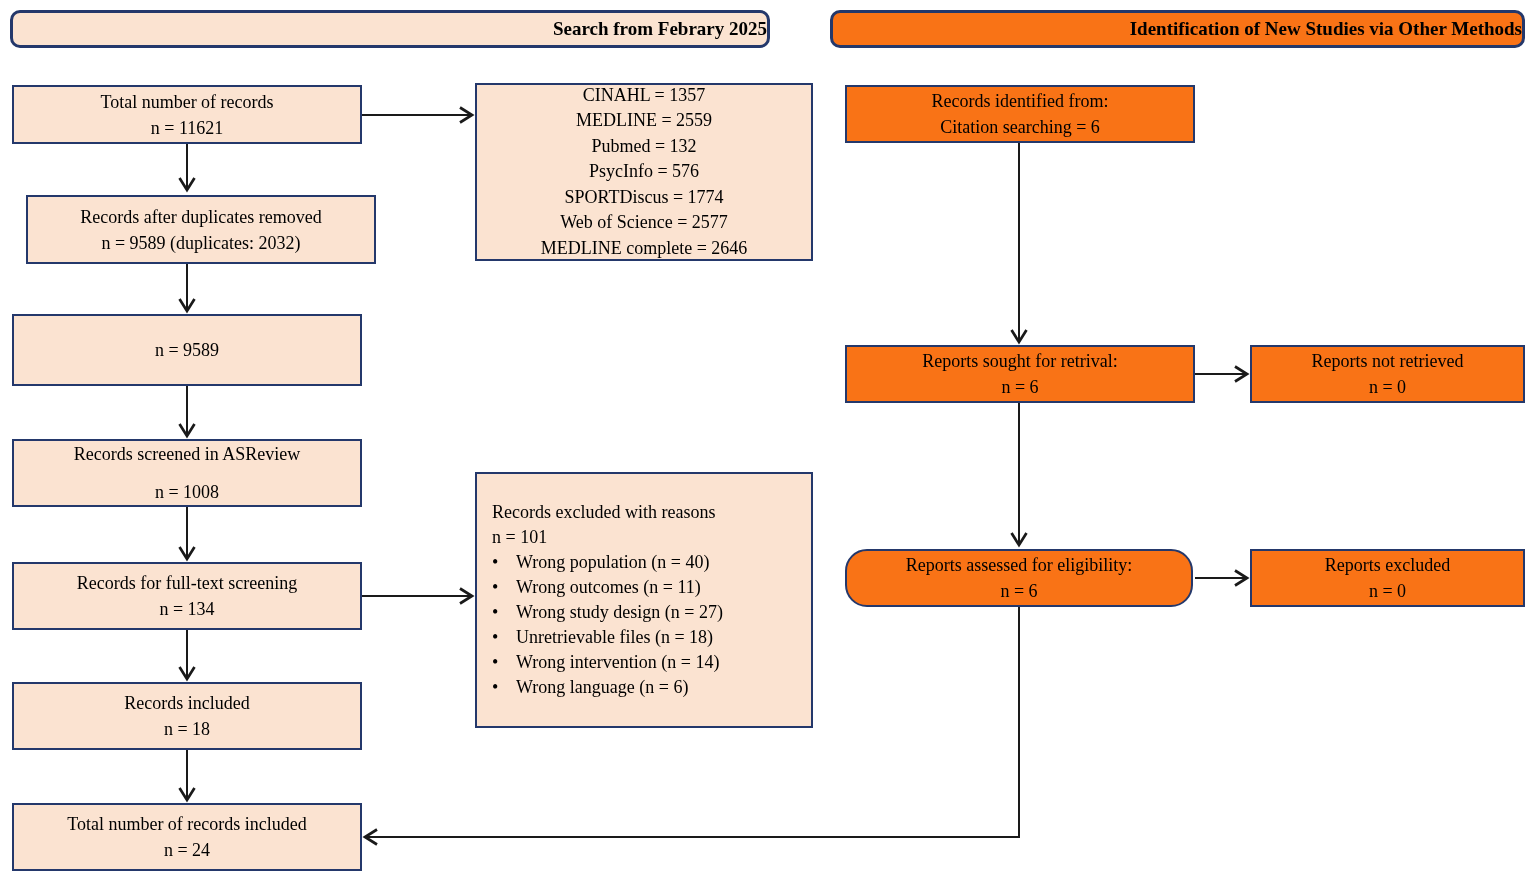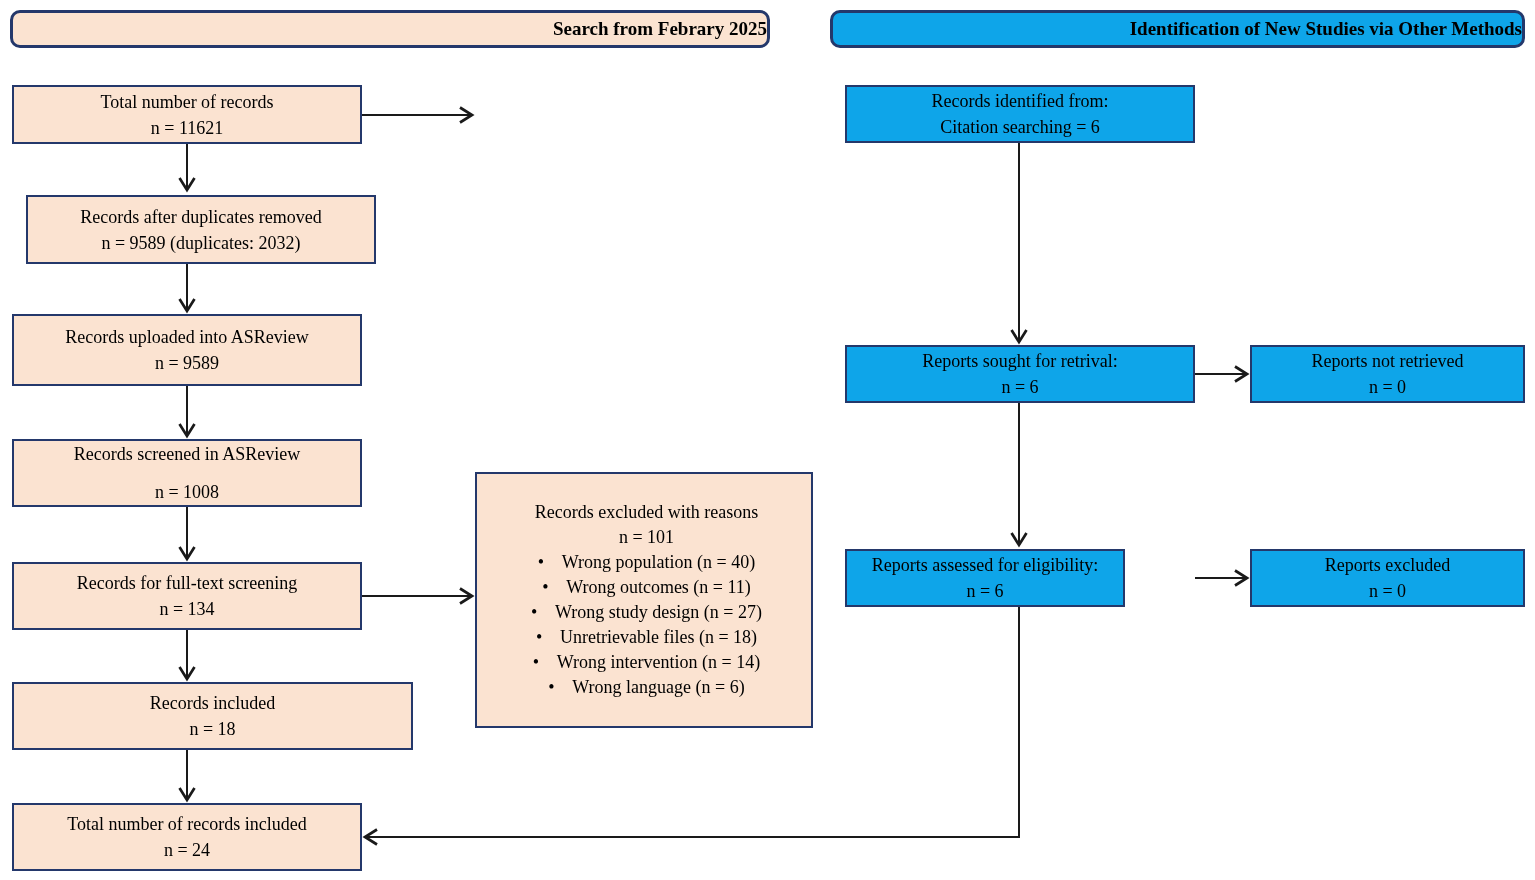--- a/index.html
+++ b/index.html
@@ -29,21 +29,21 @@
     border: 2px solid #24386b;
     display: flex;
     flex-direction: column;
     align-items: center;
     justify-content: center;
     text-align: center;
     font-size: 18px;
     line-height: 26px;
   }
   .peach { background: #fbe3d1; }
-  .blue  { background: #0ea5e9; }
+  .blue  { background: #f97316; }
   .dbbox {
     justify-content: center;
     line-height: 25.5px;
     font-size: 18px;
   }
   .exclbox {
     align-items: flex-start;
     justify-content: flex-start;
     text-align: left;
     padding: 26px 10px 0 15px;
@@ -100,42 +100,50 @@
 
   <div class="box peach" style="left:12px; top:85px; width:350px; height:59px;">
     <span>Total number of records</span>
     <span>n = 11621</span>
   </div>
   <div class="box peach" style="left:12px; top:195px; width:350px; height:69px;margin-left:14px;">
     <span>Records after duplicates removed</span>
     <span>n = 9589 (duplicates: 2032)</span>
   </div>
   <div class="box peach" style="left:12px; top:314px; width:350px; height:72px;">
-    <span>Records uploaded into ASReview</span>
     <span>n = 9589</span>
   </div>
   <div class="box peach" style="left:12px; top:439px; width:350px; height:68px;justify-content:space-between;">
     <span>Records screened in ASReview</span>
     <span>n = 1008</span>
   </div>
   <div class="box peach" style="left:12px; top:562px; width:350px; height:68px;">
     <span>Records for full-text screening</span>
     <span>n = 134</span>
   </div>
-  <div class="box peach" style="left:12px; top:682px; width:401px; height:68px;text-align:center;">
+  <div class="box peach" style="left:12px; top:682px; width:350px; height:68px;text-align:center;">
     <span>Records included</span>
     <span>n = 18</span>
   </div>
   <div class="box peach" style="left:12px; top:803px; width:350px; height:68px;">
     <span>Total number of records included</span>
     <span>n = 24</span>
   </div>
 
+  <div class="box peach dbbox" style="left:475px; top:83px; width:338px; height:178px;">
+    <span>CINAHL = 1357</span>
+    <span>MEDLINE = 2559</span>
+    <span>Pubmed = 132</span>
+    <span>PsycInfo = 576</span>
+    <span>SPORTDiscus = 1774</span>
+    <span>Web of Science = 2577</span>
+    <span>MEDLINE complete = 2646</span>
+  </div>
 
-  <div class="box peach exclbox" style="left:475px; top:472px; width:338px; height:256px;align-items:center;">
+  <div class="box peach exclbox" style="left:475px; top:472px; width:338px; height:256px;">
     <span>Records excluded with reasons</span>
     <span>n = 101</span>
     <div class="bullet-row">
       <span class="bullet-glyph">•</span>
       <span class="bullet-gap"></span>
       <span>Wrong population (n = 40)</span>
     </div>
     <div class="bullet-row">
       <span class="bullet-glyph">•</span>
       <span class="bullet-gap"></span>
@@ -168,21 +176,21 @@
     <span>Citation searching = 6</span>
   </div>
   <div class="box blue" style="left:845px; top:345px; width:350px; height:58px;">
     <span>Reports sought for retrival:</span>
     <span>n = 6</span>
   </div>
   <div class="box blue" style="left:1250px; top:345px; width:275px; height:58px;">
     <span>Reports not retrieved</span>
     <span>n = 0</span>
   </div>
-  <div class="box blue" style="left:845px; top:549px; width:280px; height:58px;">
+  <div class="box blue" style="left:845px; top:549px; width:348px; height:58px;border-radius:22px;">
     <span>Reports assessed for eligibility:</span>
     <span>n = 6</span>
   </div>
   <div class="box blue" style="left:1250px; top:549px; width:275px; height:58px;">
     <span>Reports excluded</span>
     <span>n = 0</span>
   </div>
 
 </div>
 

